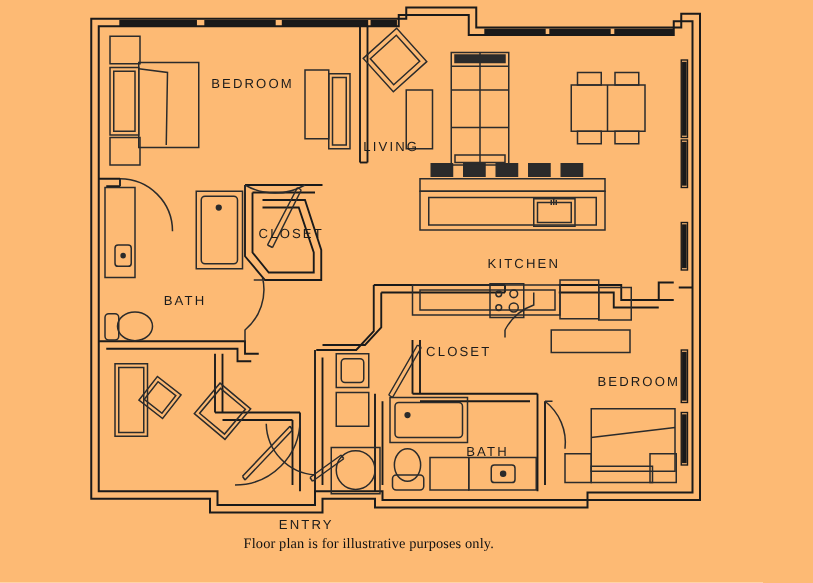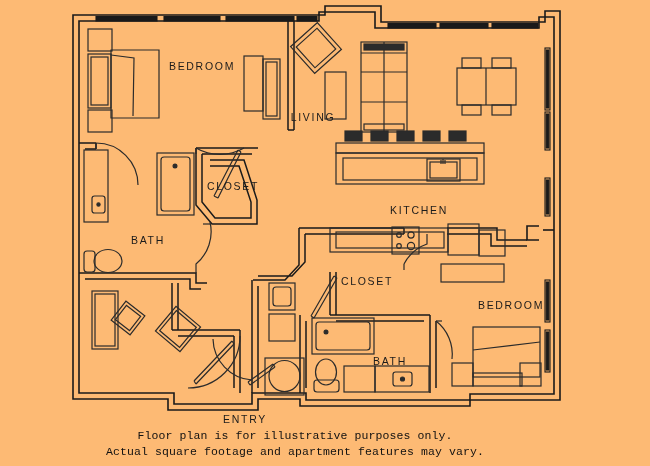--- a/index.html
+++ b/index.html
@@ -4,21 +4,21 @@
 <style>
   html,body{margin:0;padding:0;background:#ffffff;}
   body{width:650px;height:466px;overflow:hidden;
        font-family:"Liberation Sans","DejaVu Sans",sans-serif;}
   #stage{position:relative;width:650px;height:466px;background:#fdba74;}
   svg#plan{position:absolute;left:0;top:0;width:650px;height:466px;display:block;}
   .roomlabel{font-family:"Liberation Sans","DejaVu Sans",sans-serif;
              font-size:10.5px;letter-spacing:1.7px;fill:#1b1b1b;
              text-anchor:middle;font-weight:400;}
   .caption{position:absolute;left:0;width:590px;text-align:center;
-           font-family:Liberation Mono, monospace;
+           font-family:Liberation Serif, serif;
            font-size:11.5px;color:#111;letter-spacing:.1px;}
   .cap1{top:429px;}
   .cap2{top:445px;}
 </style>
 </head>
 <body>
 
 <div id="stage">
 
   <svg id="plan" viewBox="0 0 650 466">
@@ -283,15 +283,14 @@
       <text class="roomlabel" x="419" y="214">KITCHEN</text>
       <text class="roomlabel" x="367" y="285">CLOSET</text>
       <text class="roomlabel" x="511" y="309">BEDROOM</text>
       <text class="roomlabel" x="390" y="365">BATH</text>
       <text class="roomlabel" x="245" y="423">ENTRY</text>
     </g>
 
   </svg>
 
   <div class="caption cap1">Floor plan is for illustrative purposes only.</div>
-  <div class="caption cap2">Actual square footage and apartment features may vary.</div>
 
 </div>
 
 </body></html>

